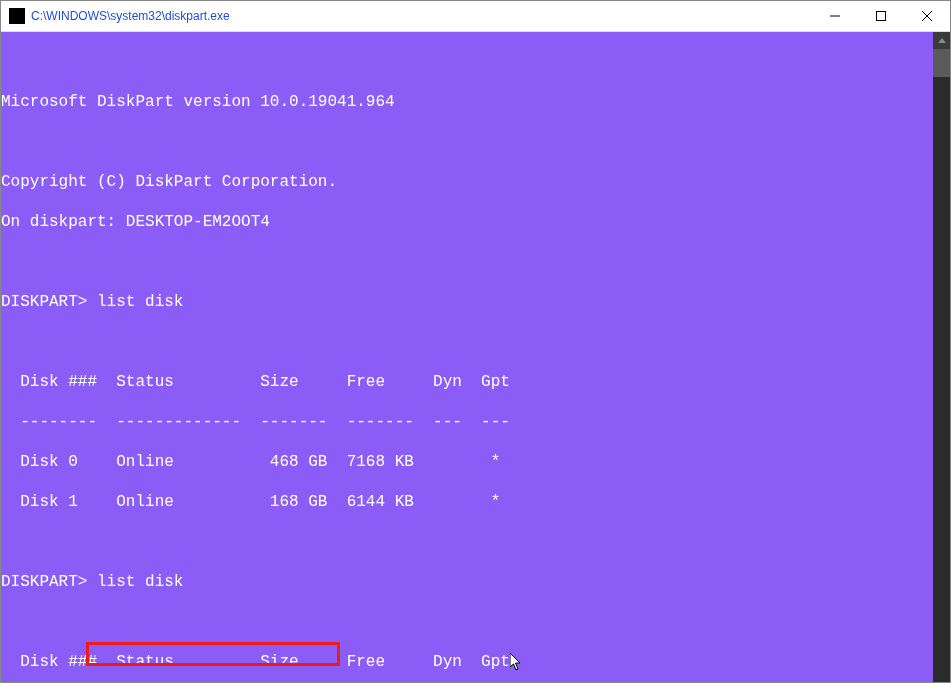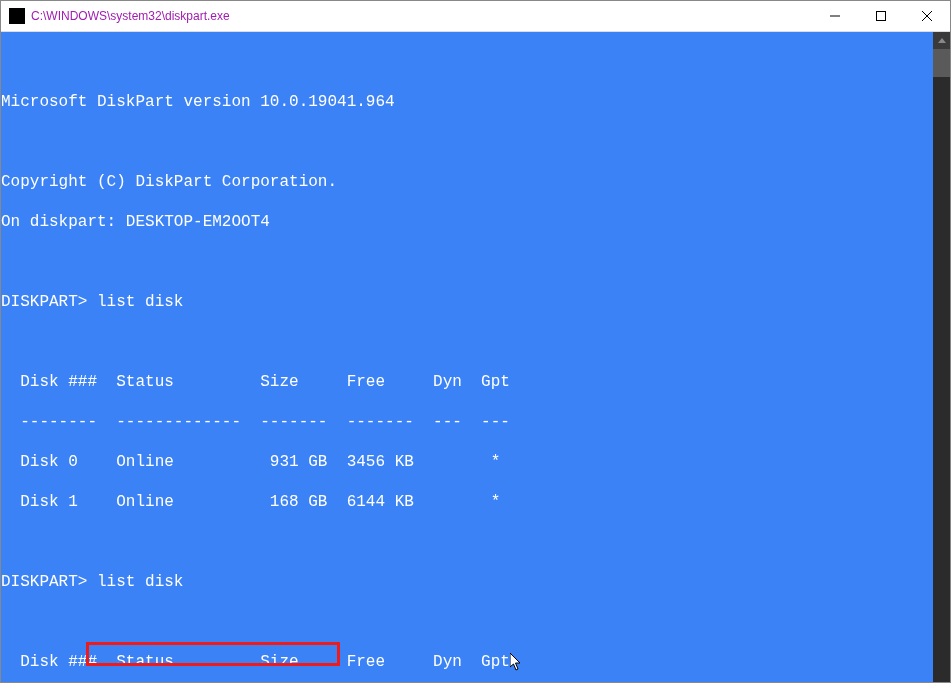--- a/index.html
+++ b/index.html
@@ -38,21 +38,21 @@
       padding-left: 8px;
       gap: 6px;
     }
     .icon-box {
       width: 16px;
       height: 16px;
       background: #000;
       display: inline-block;
     }
     .title-text {
-      color: #a21caf;
+      color: #1d4ed8;
     }
     .titlebar-controls {
       display: flex;
       height: 100%;
     }
     .ctrl-btn {
       width: 46px;
       height: 100%;
       display: flex;
       align-items: center;
@@ -61,21 +61,21 @@
       font-size: 11px;
       color: #000;
       cursor: pointer;
     }
     .ctrl-btn svg {
       stroke: #000;
       fill: none;
     }
     .console-area {
       flex: 1;
-      background: #3b82f6;
+      background: #8b5cf6;
       color: #ffffff;
       font-size: 16px;
       line-height: 20px;
       padding: 12px;
       position: relative;
       overflow: hidden;
     }
     .console-content {
       position: absolute;
       top: 0;
@@ -165,21 +165,21 @@
 <div class="line"></div>
 <div class="line">Microsoft DiskPart version 10.0.19041.964</div>
 <div class="line"></div>
 <div class="line">Copyright (C) DiskPart Corporation.</div>
 <div class="line">On diskpart: DESKTOP-EM2OOT4</div>
 <div class="line"></div>
 <div class="line">DISKPART&gt; list disk</div>
 <div class="line"></div>
 <div class="line">  Disk ###  Status         Size     Free     Dyn  Gpt</div>
 <div class="line">  --------  -------------  -------  -------  ---  ---</div>
-<div class="line">  Disk 0    Online          931 GB  3456 KB        *</div>
+<div class="line">  Disk 0    Online          468 GB  7168 KB        *</div>
 <div class="line">  Disk 1    Online          168 GB  6144 KB        *</div>
 <div class="line"></div>
 <div class="line">DISKPART&gt; list disk</div>
 <div class="line"></div>
 <div class="line">  Disk ###  Status         Size     Free     Dyn  Gpt</div>
 
 
 
 
 

